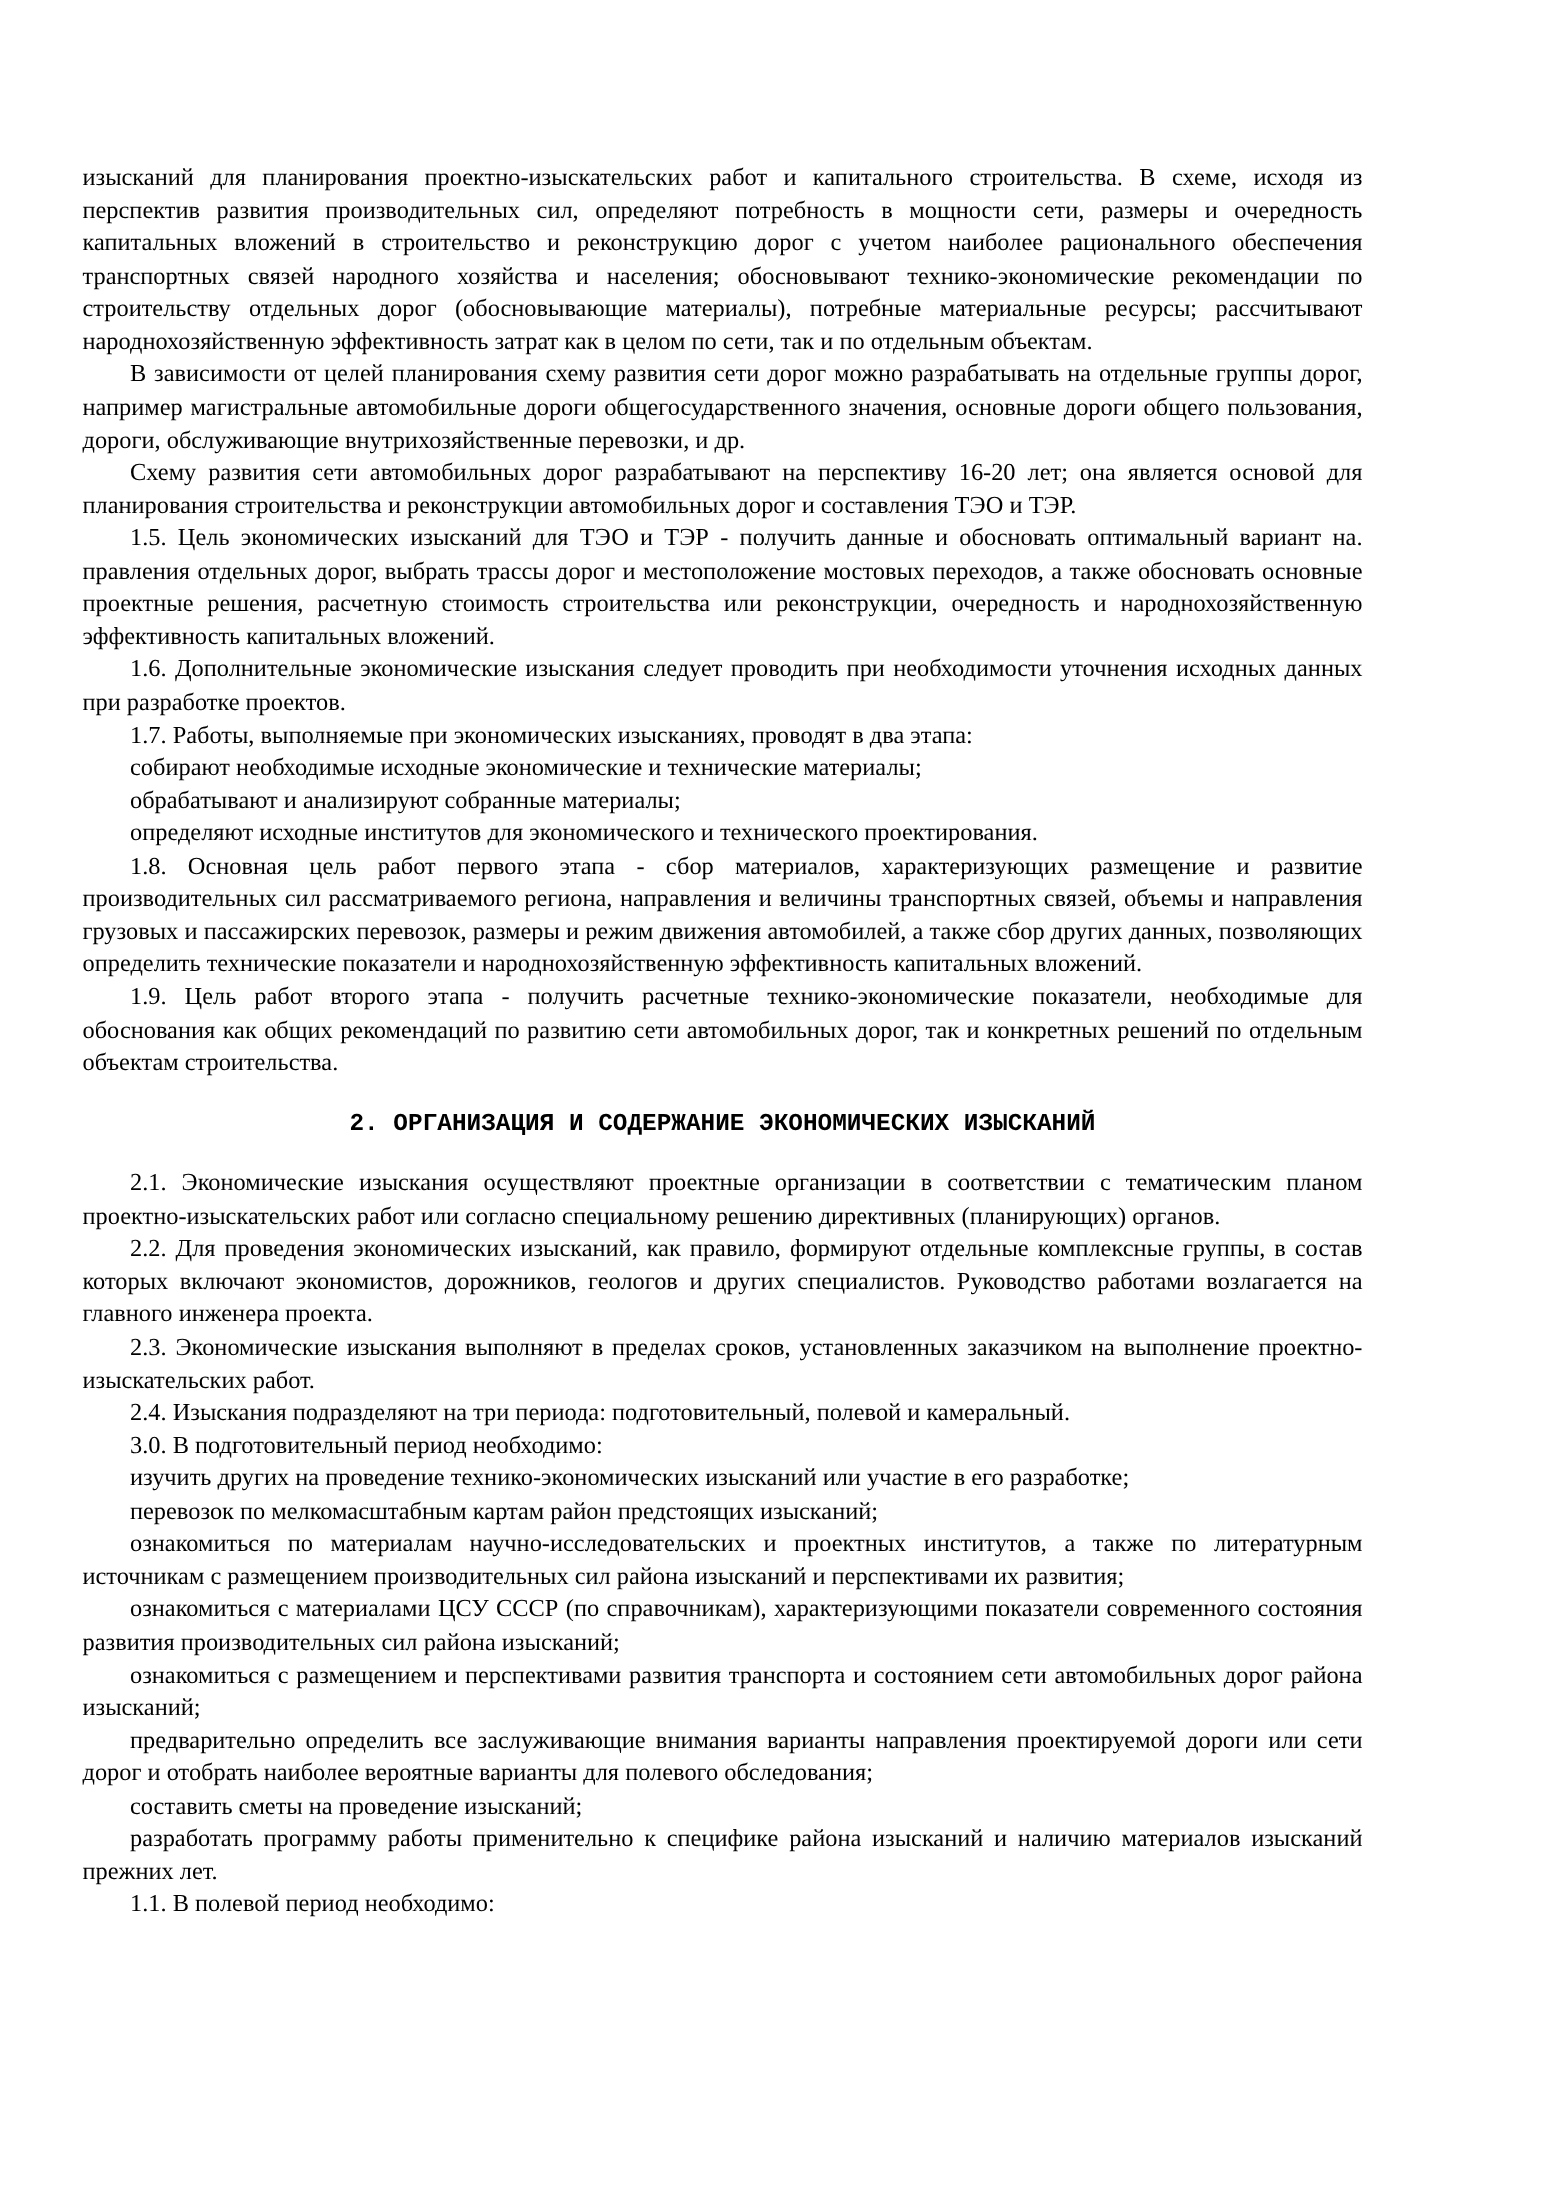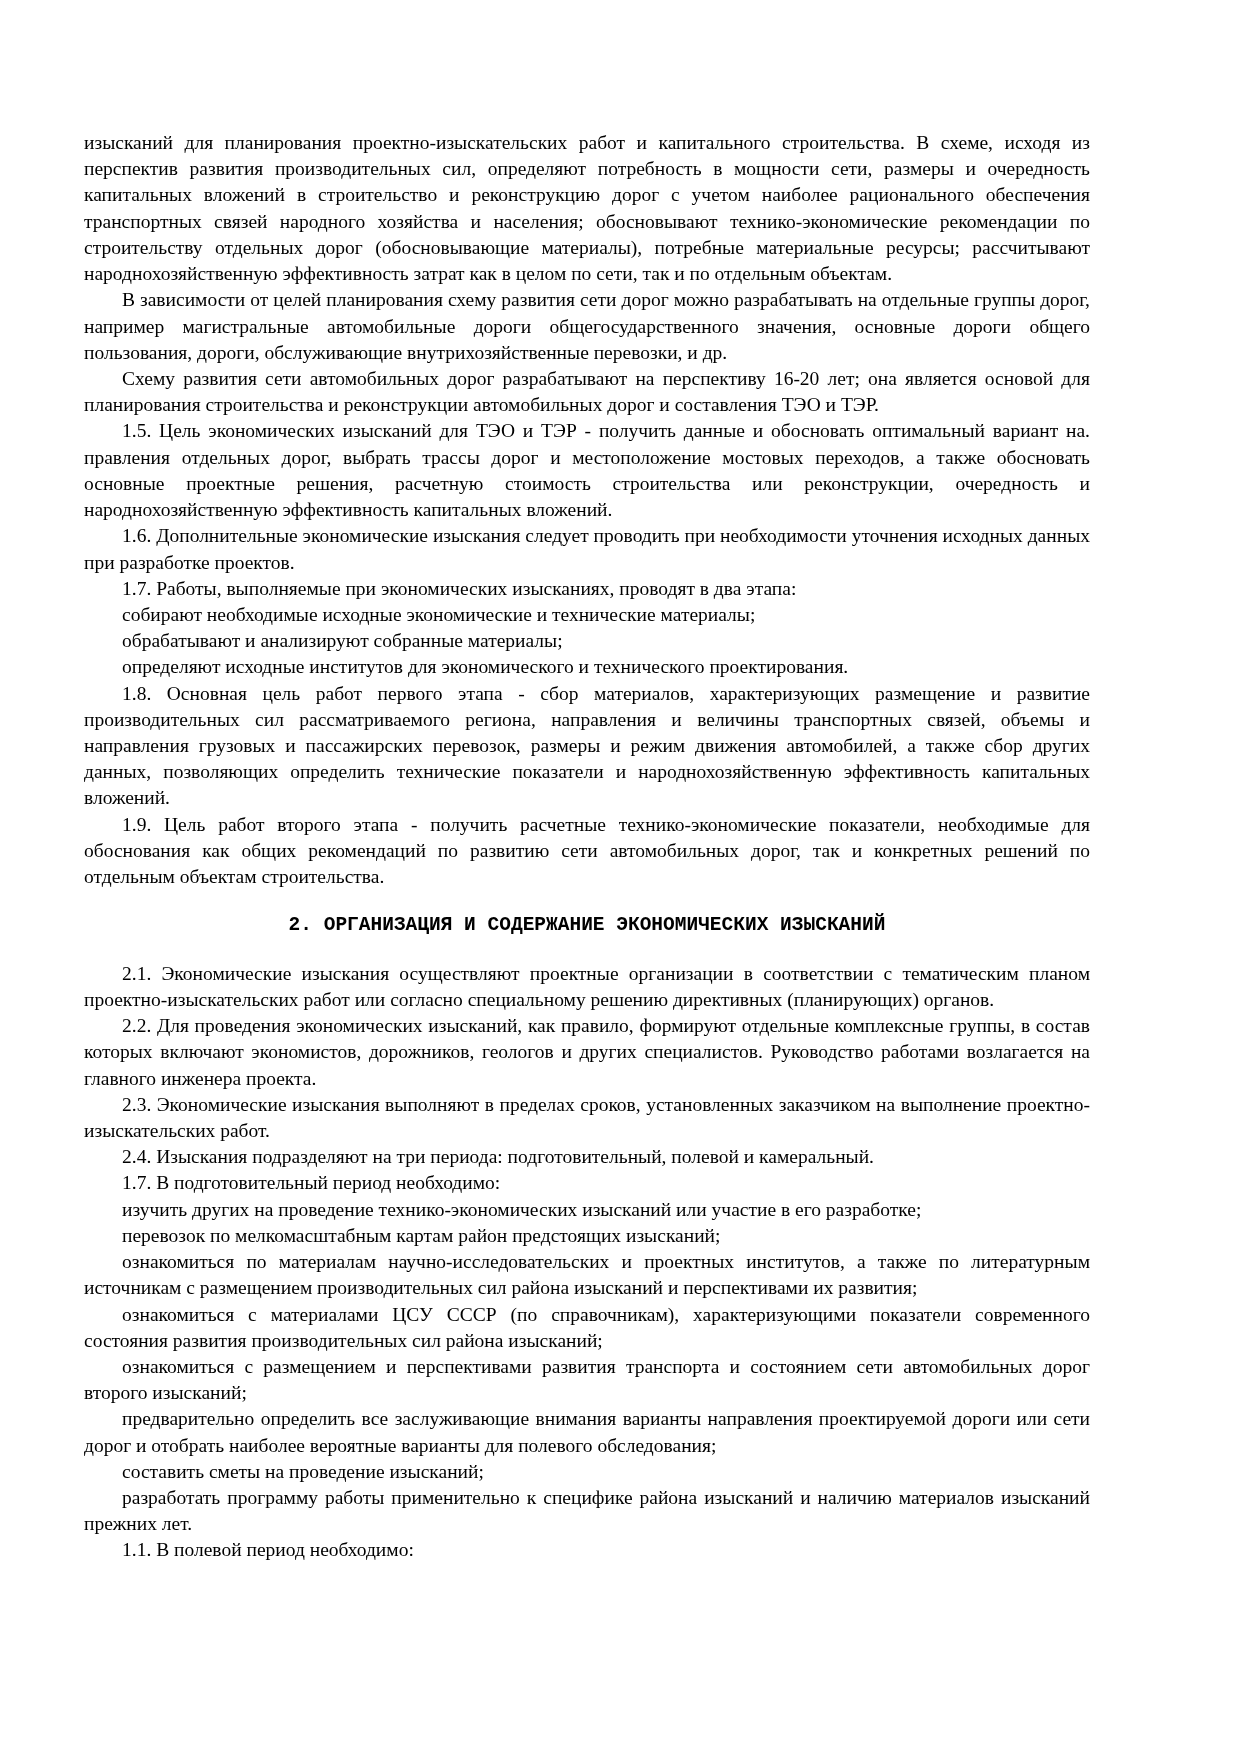--- a/index.html
+++ b/index.html
@@ -10,21 +10,21 @@
   body {
     width: 1240px;
     min-height: 1755px;
     font-family: "Liberation Serif", serif;
     color: #000000;
   }
   .page {
     width: 1240px;
     min-height: 1755px;
     box-sizing: border-box;
-    padding: 130px 150px 60px 84px;
+    padding: 130px 150px 60px 66px;
     background: #ffffff;
   }
   .doc-body {
     font-size: 19.5px;
     line-height: 1.345;
     text-align: justify;
     text-justify: inter-word;
   }
   p {
     margin: 0;
@@ -59,24 +59,24 @@
       <p class="indent">собирают необходимые исходные экономические и технические материалы;</p>
       <p class="indent">обрабатывают и анализируют собранные материалы;</p>
       <p class="indent">определяют исходные институтов для экономического и технического проектирования.</p>
       <p class="indent">1.8. Основная цель работ первого этапа - сбор материалов, характеризующих размещение и развитие производительных сил рассматриваемого региона, направления и величины транспортных связей, объемы и направления грузовых и пассажирских перевозок, размеры и режим движения автомобилей, а также сбор других данных, позволяющих определить технические показатели и народнохозяйственную эффективность капитальных вложений.</p>
       <p class="indent">1.9. Цель работ второго этапа - получить расчетные технико-экономические показатели, необходимые для обоснования как общих рекомендаций по развитию сети автомобильных дорог, так и конкретных решений по отдельным объектам строительства.</p>
       <h2 class="section-heading">2. ОРГАНИЗАЦИЯ И СОДЕРЖАНИЕ ЭКОНОМИЧЕСКИХ ИЗЫСКАНИЙ</h2>
       <p class="indent">2.1. Экономические изыскания осуществляют проектные организации в соответствии с тематическим планом проектно-изыскательских работ или согласно специальному решению директивных (планирующих) органов.</p>
       <p class="indent">2.2. Для проведения экономических изысканий, как правило, формируют отдельные комплексные группы, в состав которых включают экономистов, дорожников, геологов и других специалистов. Руководство работами возлагается на главного инженера проекта.</p>
       <p class="indent">2.3. Экономические изыскания выполняют в пределах сроков, установленных заказчиком на выполнение проектно-изыскательских работ.</p>
       <p class="indent">2.4. Изыскания подразделяют на три периода: подготовительный, полевой и камеральный.</p>
-      <p class="indent">1.7. В подготовительный период необходимо:</p>
+      <p class="indent">3.0. В подготовительный период необходимо:</p>
       <p class="indent">изучить других на проведение технико-экономических изысканий или участие в его разработке;</p>
       <p class="indent">перевозок по мелкомасштабным картам район предстоящих изысканий;</p>
       <p class="indent">ознакомиться по материалам научно-исследовательских и проектных институтов, а также по литературным источникам с размещением производительных сил района изысканий и перспективами их развития;</p>
       <p class="indent">ознакомиться с материалами ЦСУ СССР (по справочникам), характеризующими показатели современного состояния развития производительных сил района изысканий;</p>
-      <p class="indent">ознакомиться с размещением и перспективами развития транспорта и состоянием сети автомобильных дорог второго изысканий;</p>
+      <p class="indent">ознакомиться с размещением и перспективами развития транспорта и состоянием сети автомобильных дорог района изысканий;</p>
       <p class="indent">предварительно определить все заслуживающие внимания варианты направления проектируемой дороги или сети дорог и отобрать наиболее вероятные варианты для полевого обследования;</p>
       <p class="indent">составить сметы на проведение изысканий;</p>
       <p class="indent">разработать программу работы применительно к специфике района изысканий и наличию материалов изысканий прежних лет.</p>
       <p class="indent">1.1. В полевой период необходимо:</p>
     </div>
 </div>
 
 </body></html>

